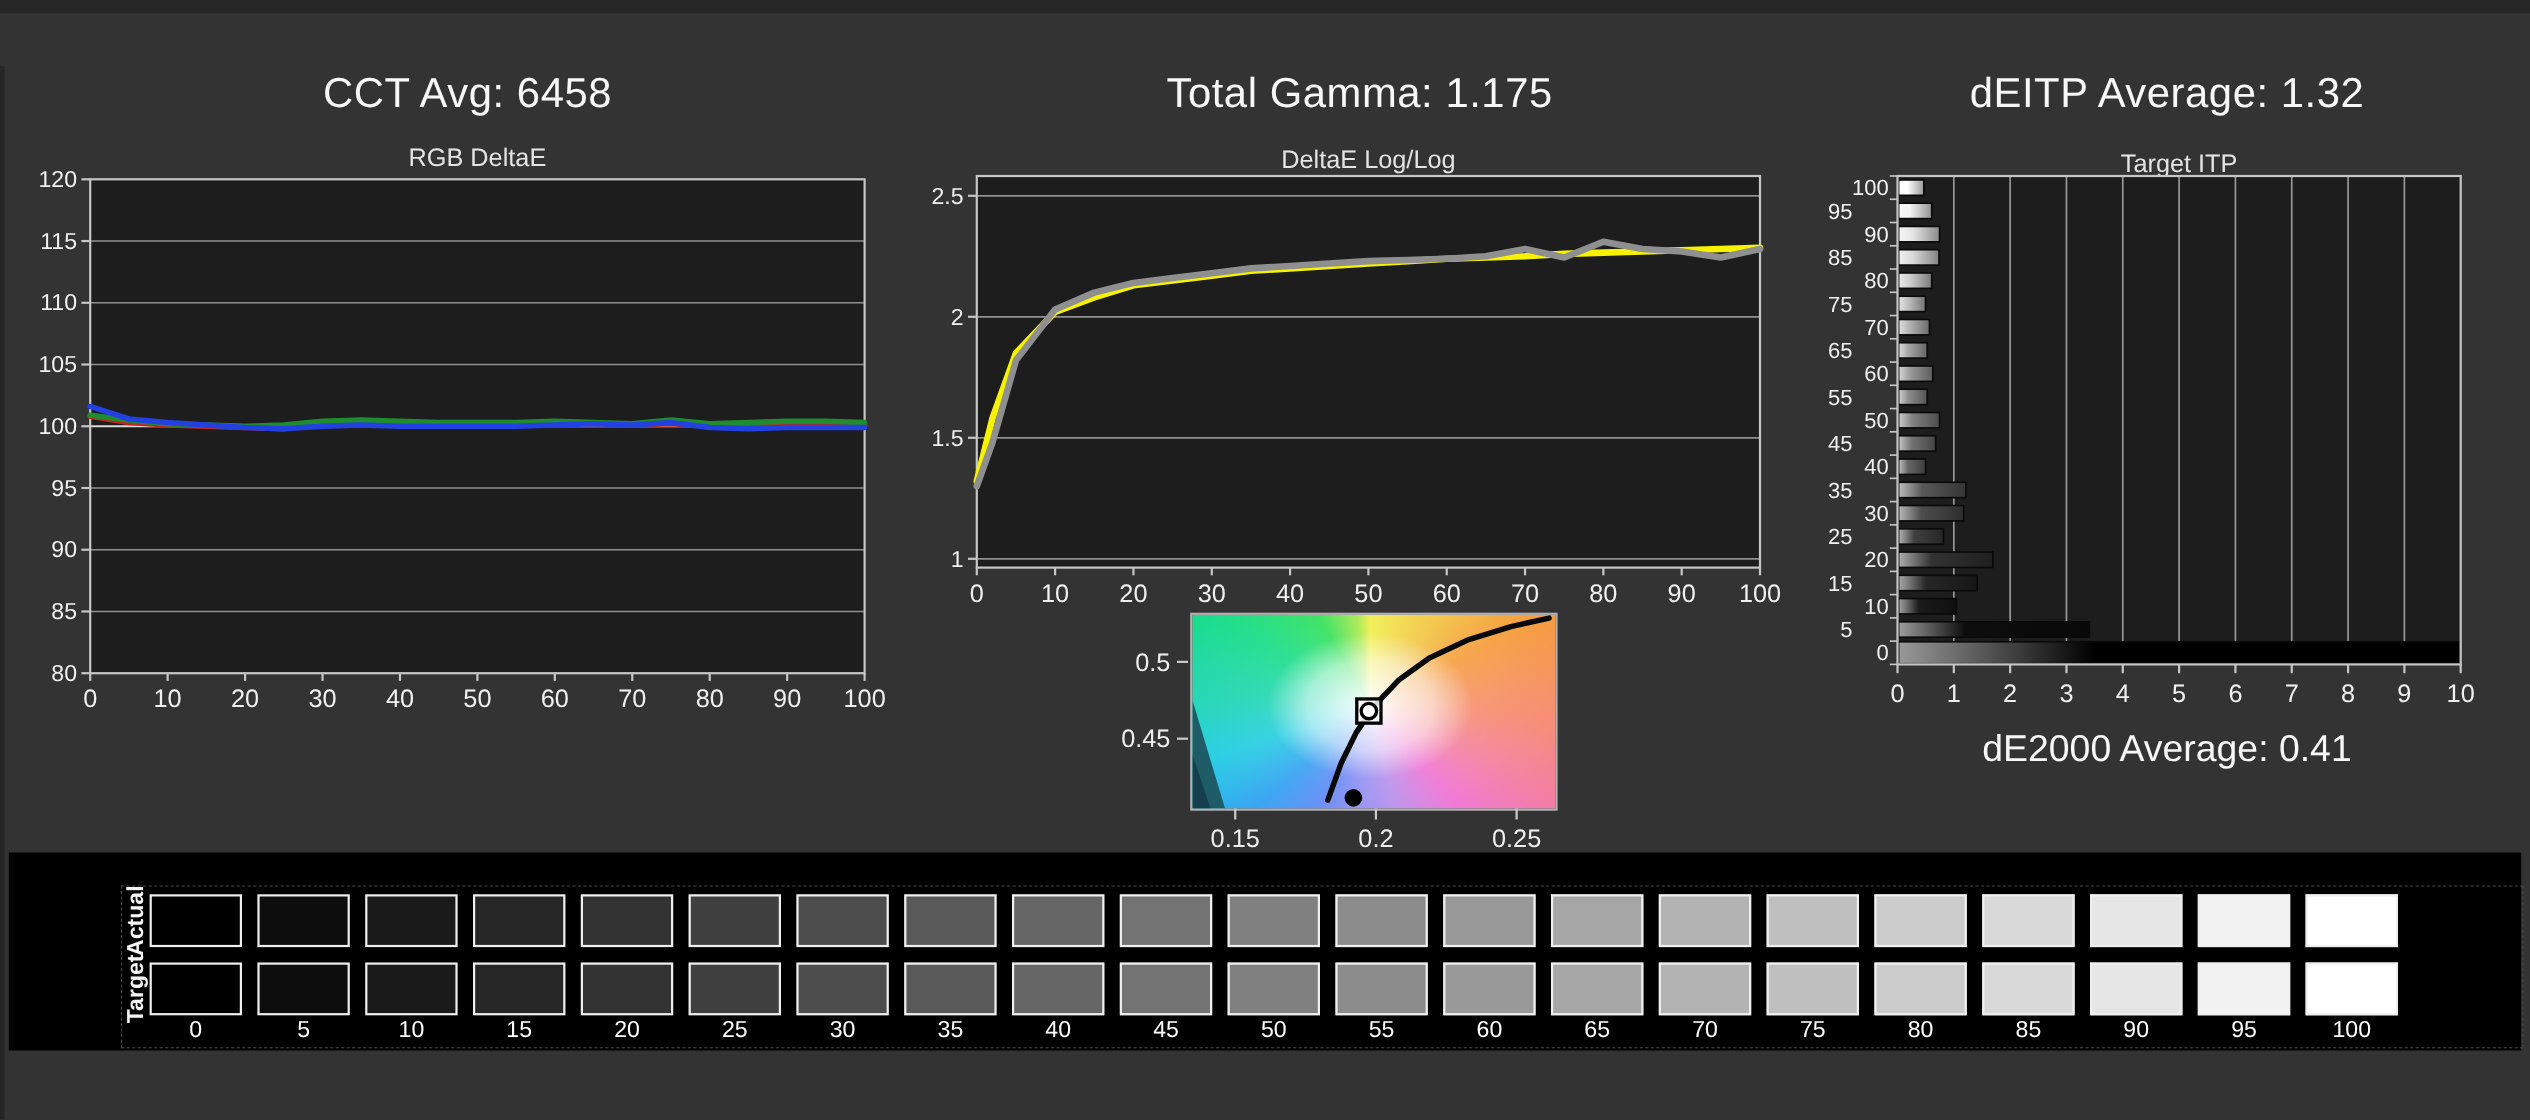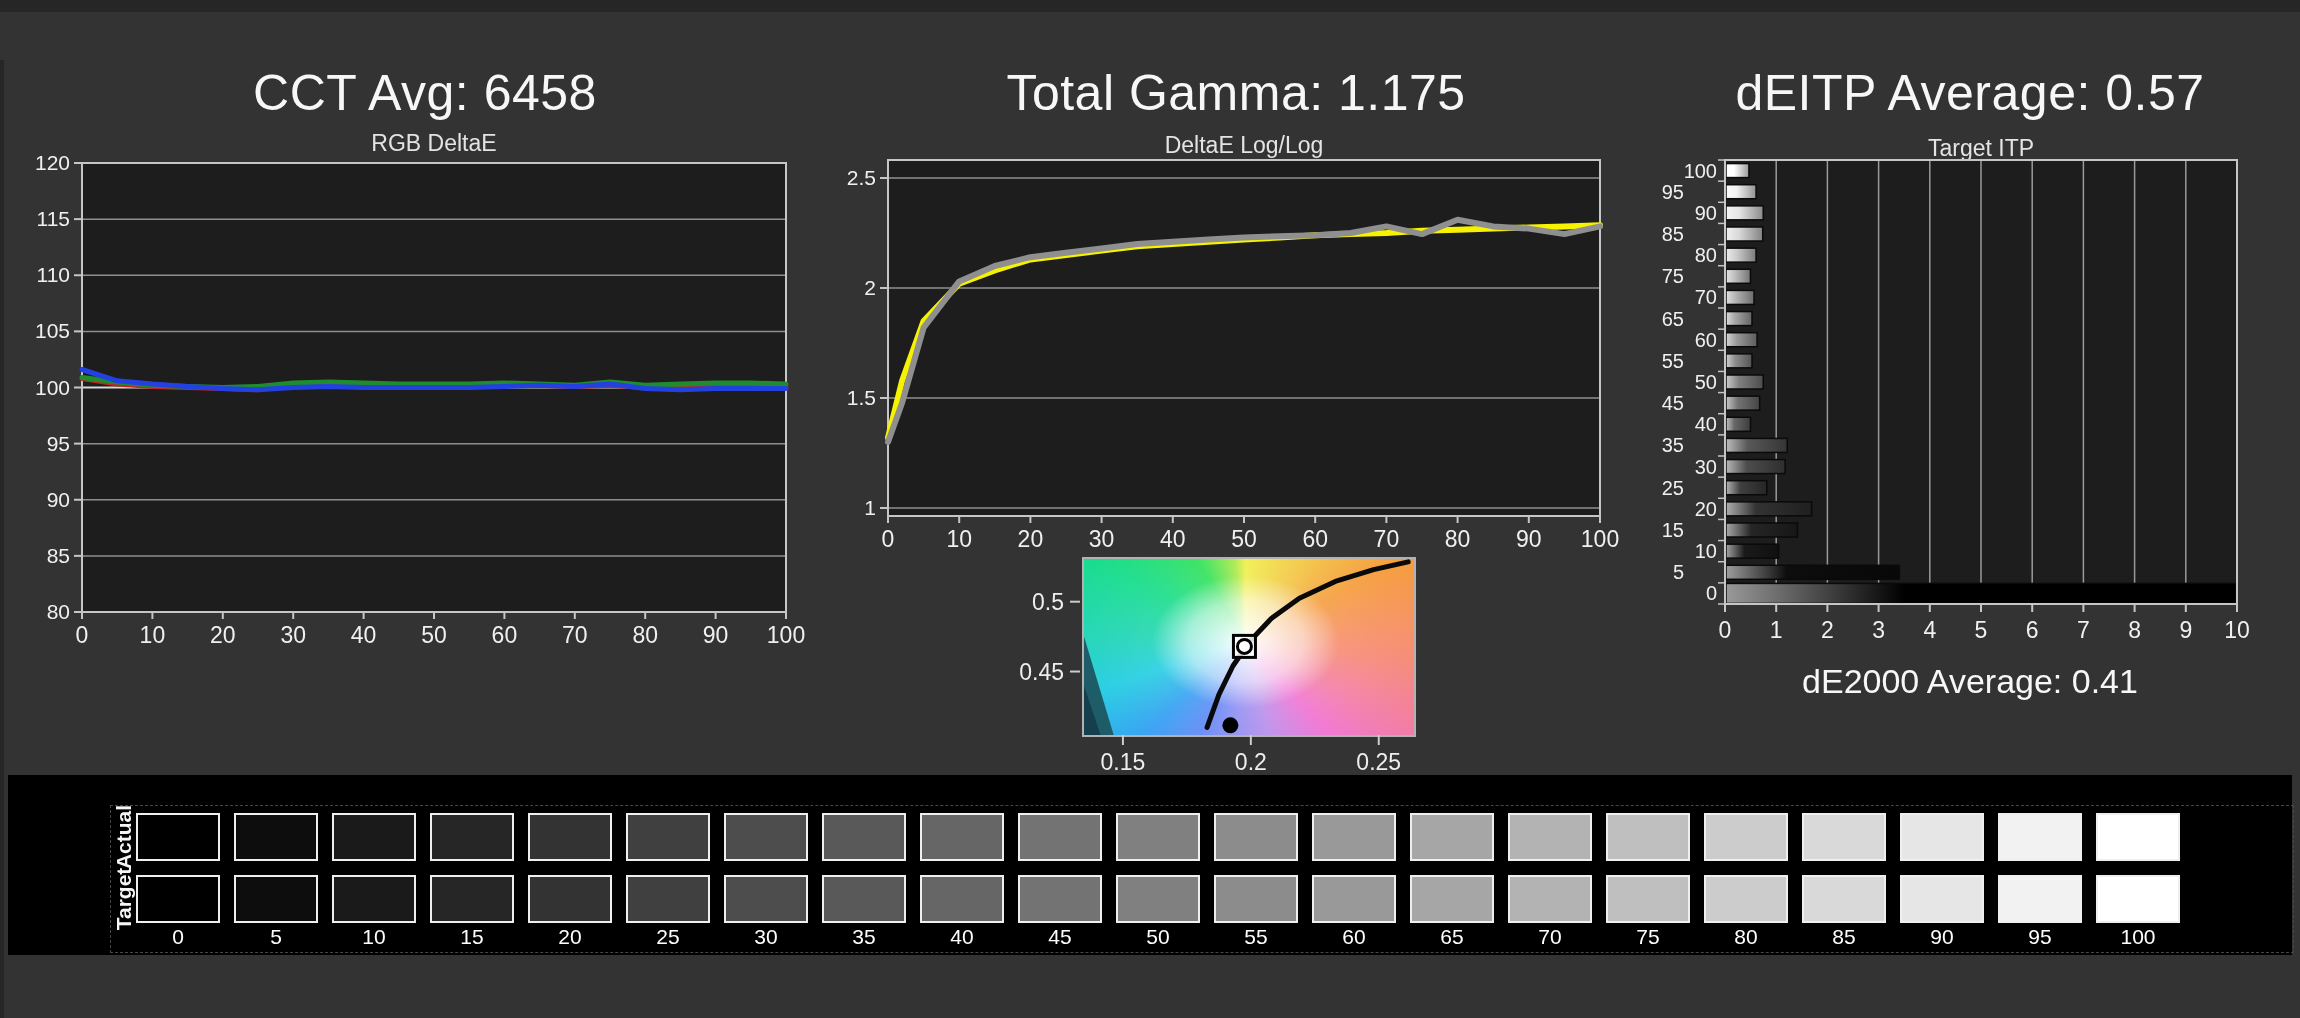--- a/index.html
+++ b/index.html
@@ -1,19 +1,19 @@
 <!DOCTYPE html>
 <html><head>
 <meta charset="utf-8">
 <style>
   html,body{margin:0;padding:0;background:#333;}
   .page{position:relative;width:2300px;height:1018px;background:#333333;overflow:hidden;
         font-family:"Liberation Sans",sans-serif;color:#f2f2f2;}
   .abs{position:absolute;}
-  .chart-title{position:absolute;text-align:center;font-size:50px;font-weight:400;color:#f7f7f7;letter-spacing:.5px;}
+  .chart-title{position:absolute;text-align:center;font-size:38px;font-weight:400;color:#f7f7f7;letter-spacing:.5px;}
   .chart-sub{position:absolute;text-align:center;font-size:23px;color:#e4e4e4;}
   .footer-metric{position:absolute;text-align:center;font-size:34px;color:#f7f7f7;}
   svg{position:absolute;overflow:visible;}
   svg text{font-family:"Liberation Sans",sans-serif;}
   .topband{position:absolute;left:0;top:0;width:2300px;height:12px;background:#262626;}
   .leftsliver{position:absolute;left:0;top:60px;width:4px;height:958px;background:#262626;}
   
   .strip{position:absolute;left:8px;top:775px;width:2284px;height:180px;background:#000;}
   .strip-dash{position:absolute;left:102px;top:30px;width:2182px;height:146px;border:1px dashed #474747;}
   .rowlabel{position:absolute;font-size:21px;font-weight:bold;color:#f5f5f5;transform:translate(-50%,-50%) rotate(-90deg);white-space:nowrap;}
@@ -138,21 +138,21 @@
         <text x="1528.8000000000002" y="547" font-size="23" text-anchor="middle" fill="#f0f0f0">90</text>
         <line x1="1600" y1="516" x2="1600" y2="523" stroke="#c6c6c6" stroke-width="2"></line>
         <text x="1600" y="547" font-size="23" text-anchor="middle" fill="#f0f0f0">100</text>
         <rect x="888" y="160" width="712" height="356" fill="none" stroke="#c6c6c6" stroke-width="2"></rect>
         <polyline points="888.0,437.6 902.2,380.4 923.6,321.0 959.2,283.6 994.8,270.4 1030.4,259.4 1066.0,255.0 1101.6,250.6 1137.2,246.2 1172.8,244.0 1208.4,241.8 1244.0,239.6 1279.6,237.4 1315.2,235.2 1350.8,234.1 1386.4,233.0 1422.0,230.8 1457.6,229.7 1493.2,228.6 1528.8,227.5 1564.4,226.4 1600.0,225.3" fill="none" stroke="#f6f200" stroke-width="6" stroke-linejoin="round" stroke-linecap="round"></polyline>
         <polyline points="888.0,442.0 902.2,402.4 923.6,327.6 959.2,281.4 994.8,266.0 1030.4,257.2 1066.0,252.8 1101.6,248.4 1137.2,244.0 1172.8,241.8 1208.4,239.6 1244.0,237.4 1279.6,236.3 1315.2,235.2 1350.8,233.0 1386.4,226.4 1422.0,234.1 1457.6,219.8 1493.2,226.4 1528.8,228.6 1564.4,234.1 1600.0,226.4" fill="none" stroke="#8f8f8f" stroke-width="6" stroke-linejoin="round" stroke-linecap="round"></polyline>
       </svg>
   </figure>
 
   <figure class="abs" style="left:0;top:0;margin:0;">
-    <div class="chart-title" style="left:1650px;top:64px;width:640px;">dEITP Average: 0.57</div>
+    <div class="chart-title" style="left:1650px;top:64px;width:640px;">dEITP Average: 1.32</div>
     <div class="chart-sub" style="left:1725px;top:135px;width:512px;">Target ITP</div>
     <svg id="svg-bars" style="left:0;top:0;" width="2300" height="1018" viewBox="0 0 2300 1018">
         <defs>
           <linearGradient id="bg0" x1="0" y1="0" x2="1" y2="0">
             <stop offset="0%" stop-color="rgb(255,255,255)"></stop>
             <stop offset="35%" stop-color="rgb(255,255,255)"></stop>
             <stop offset="100%" stop-color="rgb(153,153,153)"></stop>
           </linearGradient>
           <linearGradient id="bg1" x1="0" y1="0" x2="1" y2="0">
             <stop offset="0%" stop-color="rgb(250,250,250)"></stop>

